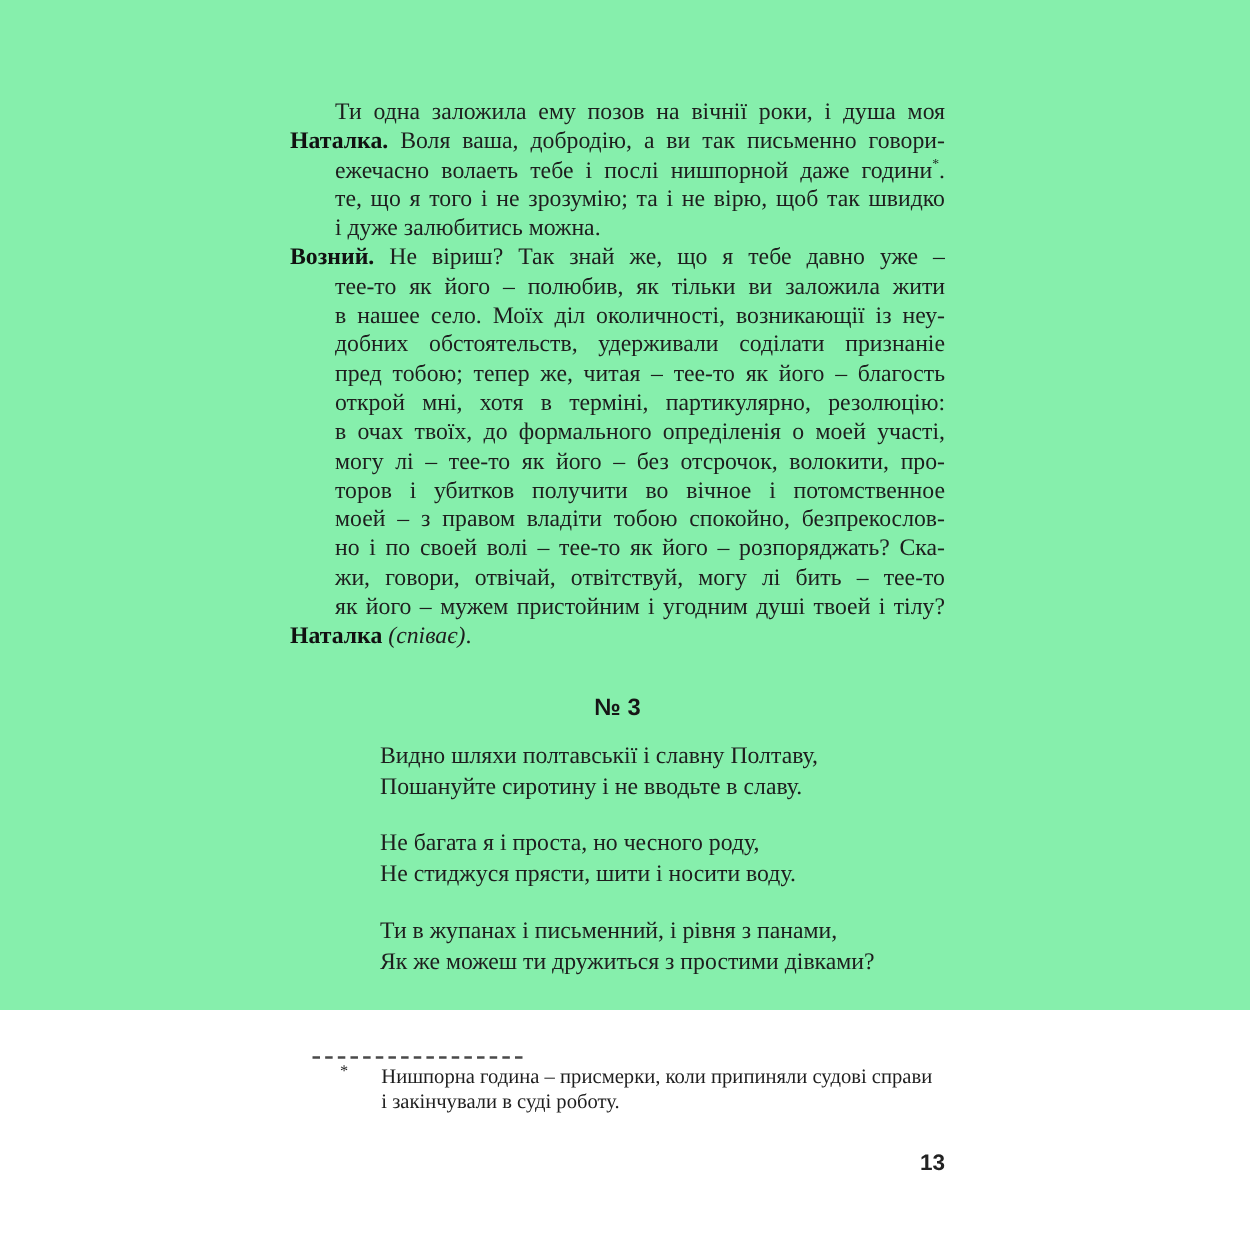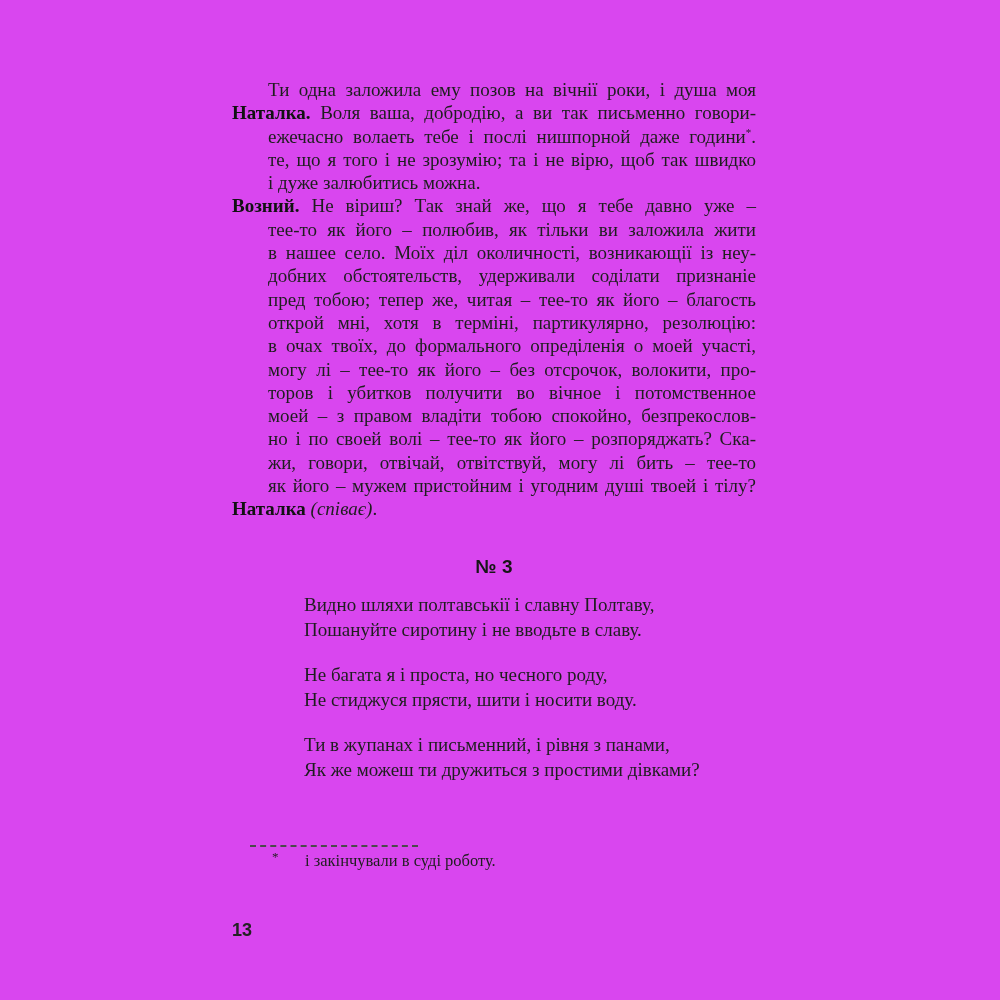--- a/index.html
+++ b/index.html
@@ -5,22 +5,22 @@
   html, body { margin: 0; padding: 0; }
   body {
     width: 1000px; height: 1000px;
     background: #ffffff;
     font-family: "Liberation Serif", serif;
     color: #1e1e1e;
     position: relative;
   }
   .page {
     position: absolute; left: 0; top: 0;
-    width: 1000px; height: 1000px;
-    background: #d946ef;
+    width: 1000px; height: 808px;
+    background: #86efac;
   }
   
   .dialogue {
     position: absolute;
     left: 232px; top: 78px;
     width: 524px;
     font-size: 19px;
   }
   .dl {
     line-height: 23.3px;
@@ -76,21 +76,21 @@
     left: 0; top: -2px;
     font-size: 13px;
   }
   .footnote-text { margin-left: 33px; }
   .footnote-line { line-height: 19.5px; white-space: nowrap; }
   
   .page-number {
     position: absolute;
     left: 232px; top: 920px;
     width: 524px;
-    text-align: left;
+    text-align: right;
     font-family: "Liberation Sans", sans-serif;
     font-weight: bold;
     font-size: 18px;
     color: #222;
   }
 </style>
 </head>
 <body>
 
 <div class="page">
@@ -132,19 +132,20 @@
       <div class="song-line">Ти в жупанах і письменний, і рівня з панами,</div>
       <div class="song-line">Як же можеш ти дружиться з простими дівками?</div>
     </div>
   </div>
 
   <div class="footnote-rule"></div>
 
   <div class="footnote">
     <span class="footnote-marker">*</span>
     <div class="footnote-text">
+      <div class="footnote-line">Нишпорна година – присмерки, коли припиняли судові справи</div>
       <div class="footnote-line">і закінчували в суді роботу.</div>
     </div>
   </div>
 
   <div class="page-number">13</div>
 
 </div>
 
 </body></html>

